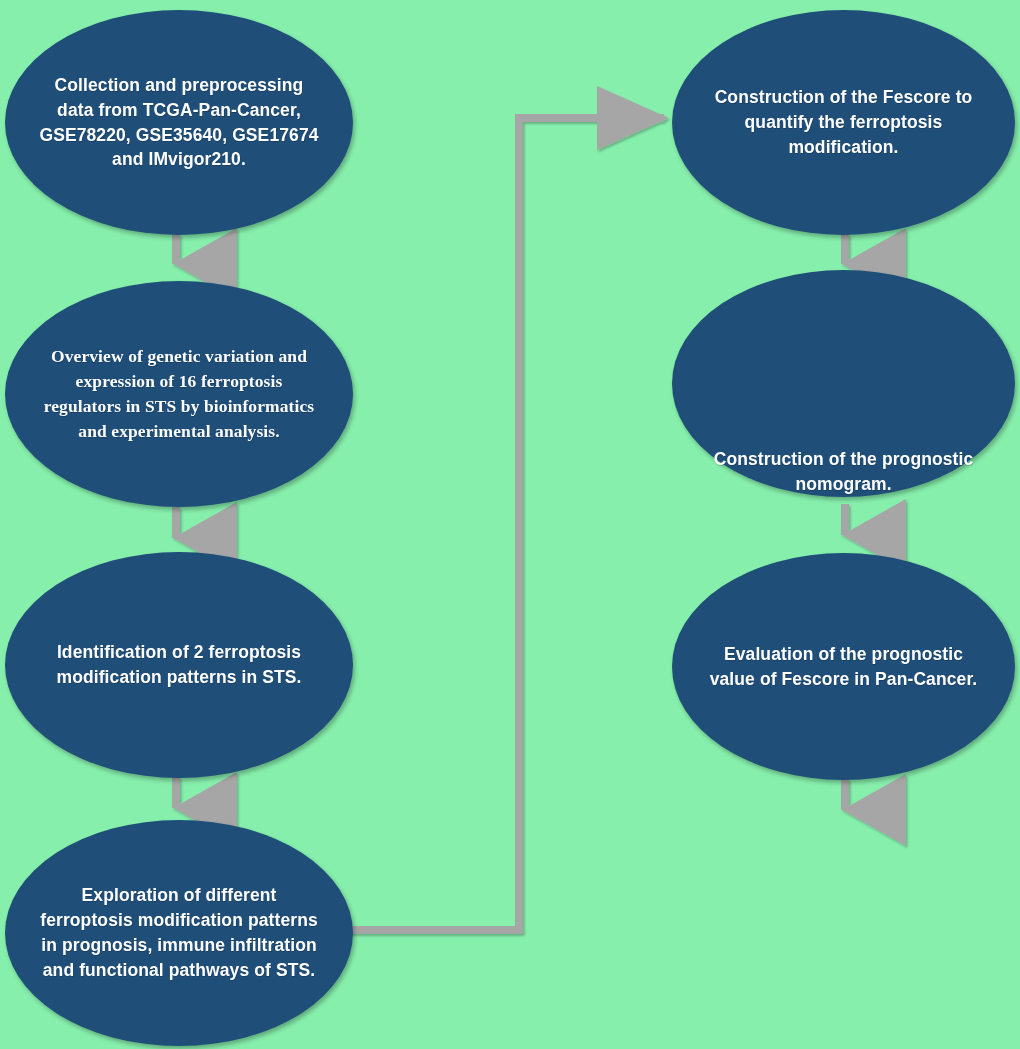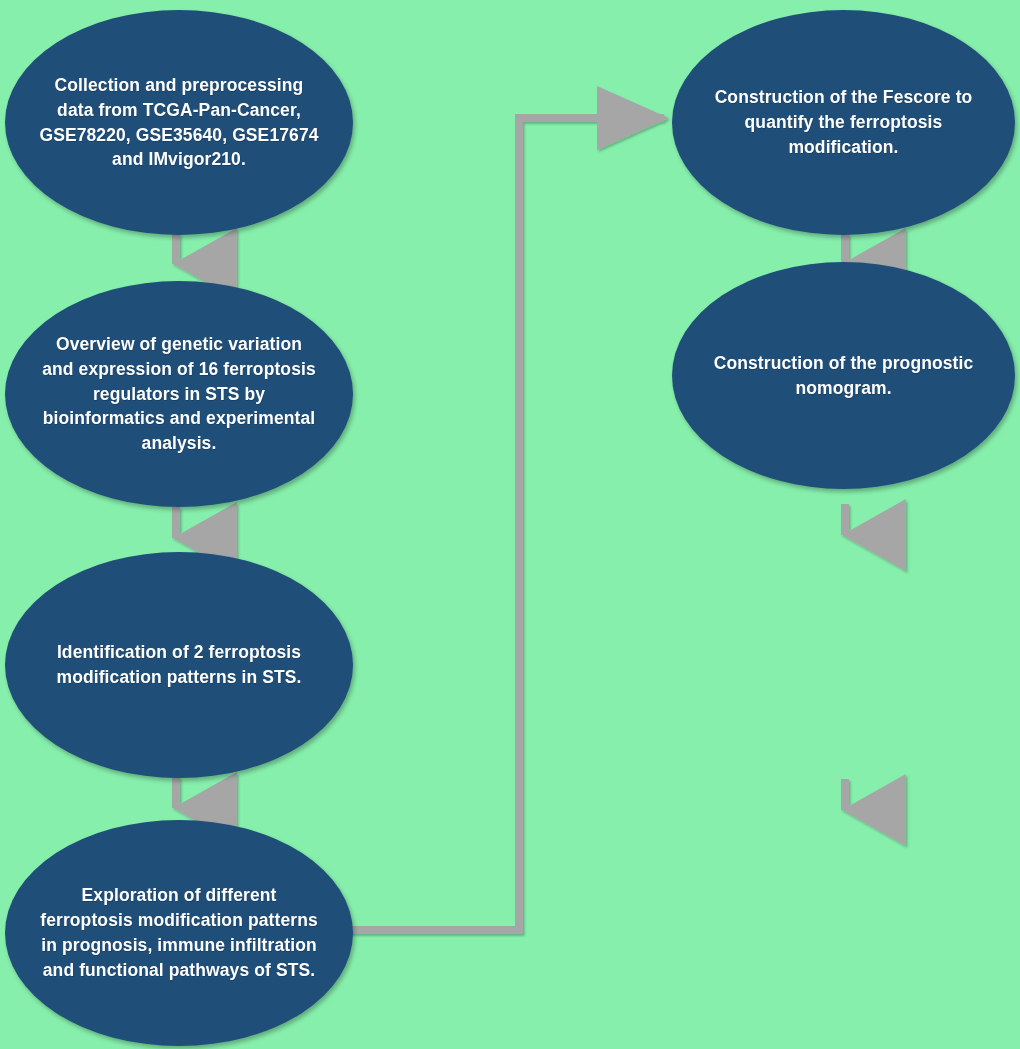--- a/index.html
+++ b/index.html
@@ -80,35 +80,38 @@
       <line x1="845" y1="504" x2="845" y2="535" stroke="#A6A6A6" stroke-width="8" marker-end="url(#arrowhead-down)"></line>
 
       <line x1="845" y1="779" x2="845" y2="810" stroke="#A6A6A6" stroke-width="8" marker-end="url(#arrowhead-down)"></line>
     </g>
   </svg>
 
   <div class="node" style="left:5px; top:10px; width:348px; height:225px;">
     <div class="node-label">Collection and preprocessing data from TCGA-Pan-Cancer, GSE78220, GSE35640, GSE17674 and IMvigor210.</div>
   </div>
 
-  <div class="node" style="left:5px; top:281px; width:348px; height:226px;">
+  <div class="node" style="left:5px; top:281px; width:348px; height:226px;font-family:Liberation Serif, serif;">
     <div class="node-label">Overview of genetic variation and expression of 16 ferroptosis regulators in STS by bioinformatics and experimental analysis.</div>
   </div>
 
   <div class="node" style="left:5px; top:552px; width:348px; height:226px;justify-content:center;">
     <div class="node-label">Identification of 2 ferroptosis modification patterns in STS.</div>
   </div>
 
   <div class="node" style="left:672px; top:10px; width:343px; height:225px;">
     <div class="node-label">Construction of the Fescore to quantify the ferroptosis modification.</div>
   </div>
 
   <div class="node" style="left:5px; top:820px; width:348px; height:226px;">
     <div class="node-label">Exploration of different ferroptosis modification patterns in prognosis, immune infiltration and functional pathways of STS.</div>
   </div>
 
-  <div class="node" style="left:672px; top:262px; width:343px; height:227px;">
+  <div class="node" style="left:672px; top:270px; width:343px; height:227px;align-items:flex-end;">
     <div class="node-label">Construction of the prognostic nomogram.</div>
   </div>
 
+  <div class="node" style="left:672px; top:553px; width:343px; height:227px;">
+    <div class="node-label">Evaluation of the prognostic value of Fescore in Pan-Cancer.</div>
+  </div>
 
 
 </div>
 
 </body></html>

